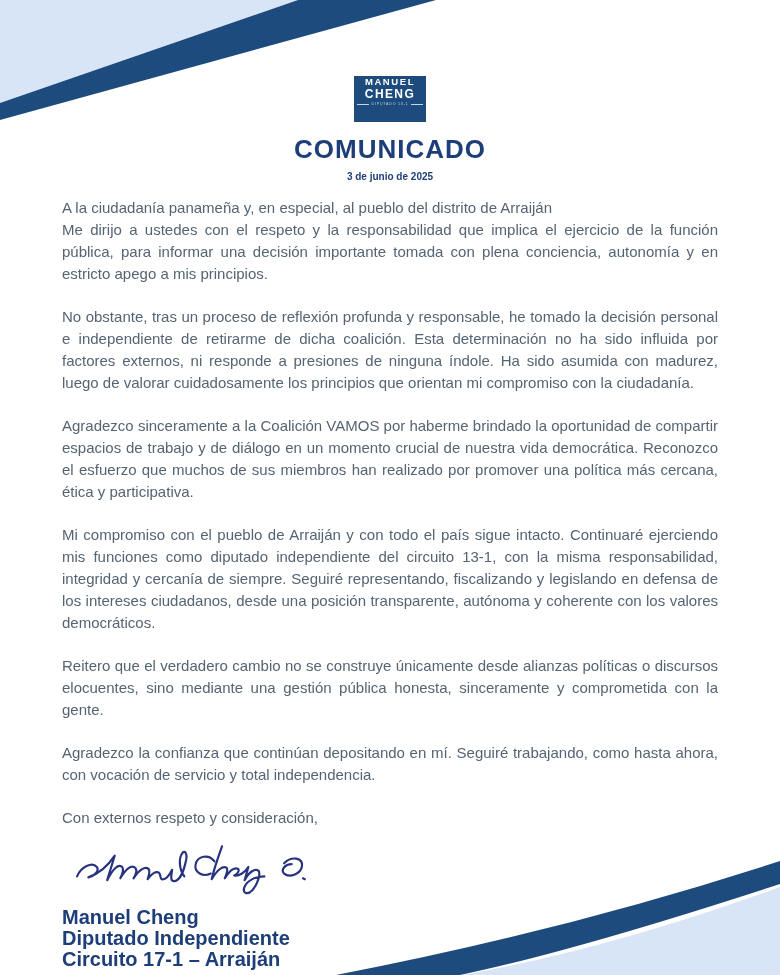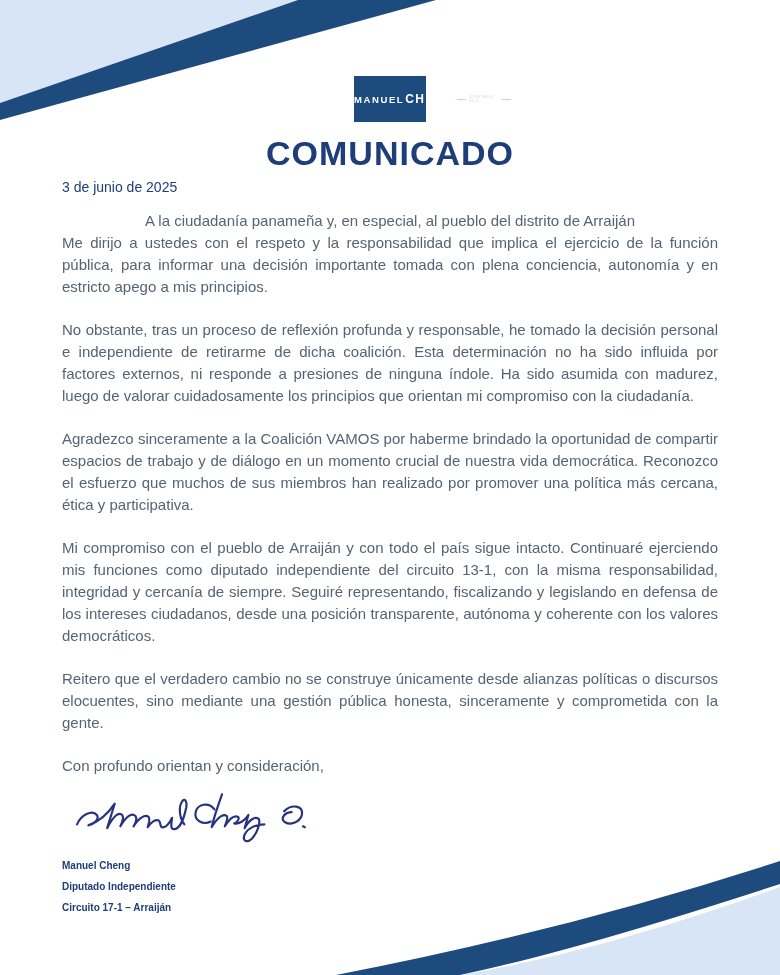--- a/index.html
+++ b/index.html
@@ -17,53 +17,53 @@
   .corner { position: absolute; z-index: 0; pointer-events: none; }
   .corner.tl { top: 0; left: 0; }
   .corner.br { bottom: 0; left: 0; }
   
   .content { position: relative; z-index: 1; padding: 0 62px; }
   .logo-wrap { padding-top: 76px; display: flex; justify-content: center; }
   .logo {
     width: 72px; height: 46px;
     background: #1d4b7d;
     color: #ffffff;
-    display: flex; flex-direction: row;
+    display: flex; flex-direction: column;
     align-items: center; justify-content: flex-start;
     gap: 1px;
   }
   .logo .l1 { font-size: 9.5px; font-weight: 700; letter-spacing: 1.6px; }
   .logo .l2 { font-size: 12px; font-weight: 700; letter-spacing: 1.4px; line-height: 13px; }
   .logo .l3 { font-size: 3.6px; letter-spacing: 0.8px; color: #c7d4e6; display: flex; align-items: center; gap: 3px; }
   .logo .l3::before, .logo .l3::after { content: ""; display: inline-block; width: 12px; height: 1px; background: #c7d4e6; }
   .title {
     margin-top: 12px;
     text-align: center;
-    font-size: 34px;
+    font-size: 26px;
     font-weight: 700;
     letter-spacing: 1px;
     color: #1d3e78;
   }
   .date {
     margin-top: 6px;
-    text-align: left;
-    font-size: 14px;
-    font-weight: 400;
+    text-align: center;
+    font-size: 10px;
+    font-weight: 700;
     color: #1d3e78;
   }
   
   .letter { margin-top: 15px; color: #556473; font-size: 15px; line-height: 22px; }
   .letter p { text-align: justify; }
-  .letter p.salutation { text-align: center; }
+  .letter p.salutation { text-align: left; }
   .letter p + p.spaced { margin-top: 21px; }
   .closing { margin-top: 21px; text-align: left !important; }
   
   .signature { margin-top: 6px; margin-left: 2px; }
   
-  .signer { margin-top: 4px; font-size: 10px; font-weight: 700; color: #1d3e78; line-height: 21px; }
+  .signer { margin-top: 4px; font-size: 20px; font-weight: 700; color: #1d3e78; line-height: 21px; }
 </style>
 </head>
 <body>
 
 <div class="page">
 
   <svg class="corner tl" width="440" height="125" viewBox="0 0 440 125" aria-hidden="true">
     <path d="M0,0 L298,0 L0,103 Z" fill="#d8e5f6"></path>
     <path d="M298,0 L436,0 L0,120 L0,103 Z" fill="#1d4b7d"></path>
   </svg>
@@ -87,21 +87,22 @@
 
     <div class="date">3 de junio de 2025</div>
 
     <div class="letter">
       <p class="salutation">A la ciudadanía panameña y, en especial, al pueblo del distrito de Arraiján</p>
       <p>Me dirijo a ustedes con el respeto y la responsabilidad que implica el ejercicio de la función pública, para informar una decisión importante tomada con plena conciencia, autonomía y en estricto apego a mis principios.</p>
       <p class="spaced">No obstante, tras un proceso de reflexión profunda y responsable, he tomado la decisión personal e independiente de retirarme de dicha coalición. Esta determinación no ha sido influida por factores externos, ni responde a presiones de ninguna índole. Ha sido asumida con madurez, luego de valorar cuidadosamente los principios que orientan mi compromiso con la ciudadanía.</p>
       <p class="spaced">Agradezco sinceramente a la Coalición VAMOS por haberme brindado la oportunidad de compartir espacios de trabajo y de diálogo en un momento crucial de nuestra vida democrática. Reconozco el esfuerzo que muchos de sus miembros han realizado por promover una política más cercana, ética y participativa.</p>
       <p class="spaced">Mi compromiso con el pueblo de Arraiján y con todo el país sigue intacto. Continuaré ejerciendo mis funciones como diputado independiente del circuito 13-1, con la misma responsabilidad, integridad y cercanía de siempre. Seguiré representando, fiscalizando y legislando en defensa de los intereses ciudadanos, desde una posición transparente, autónoma y coherente con los valores democráticos.</p>
       <p class="spaced">Reitero que el verdadero cambio no se construye únicamente desde alianzas políticas o discursos elocuentes, sino mediante una gestión pública honesta, sinceramente y comprometida con la gente.</p>
-      <p class="closing spaced">Con profundo orientan y consideración,</p>
+      <p class="spaced">Agradezco la confianza que continúan depositando en mí. Seguiré trabajando, como hasta ahora, con vocación de servicio y total independencia.</p>
+      <p class="closing spaced">Con externos respeto y consideración,</p>
     </div>
 
     <svg class="signature" width="252" height="64" viewBox="0 0 252 68" aria-hidden="true">
       <g fill="none" stroke="#27337f" stroke-width="2.3" stroke-linecap="round" stroke-linejoin="round">
         <path d="M6,44 C10,34 22,28 27,34 C30,38 24,44 18,45 C30,41 40,31 46,22 L38,48 C44,36 50,30 54,34 C56,37 54,42 52,46 C58,36 64,31 68,35 C70,38 68,43 66,46 C72,37 78,33 82,36 C84,39 82,44 81,47 C85,41 90,38 93,40 C95,42 94,46 96,47 C100,48 104,43 107,37 C106,44 105,49 109,49 C114,49 119,41 122,26 C123,20 121,16 118,19 C114,24 114,36 120,44"></path>
         <path d="M152,28 C146,20 134,22 132,31 C130,40 140,45 148,41"></path>
         <path d="M160,12 C155,26 151,38 149,47 C155,37 161,32 165,35 C167,38 164,43 163,46 C168,38 173,34 177,36 C179,38 176,42 173,43 C178,44 184,40 188,34 L184,48 C189,39 195,35 199,38 C201,42 198,52 192,59 C187,64 181,62 184,55 C187,48 196,44 205,44"></path>
         <path d="M226,30 C234,22 246,24 245,33 C244,41 232,46 226,41 C222,37 227,31 234,31"></path>
         <path d="M246,46 L248,47"></path>
       </g>

